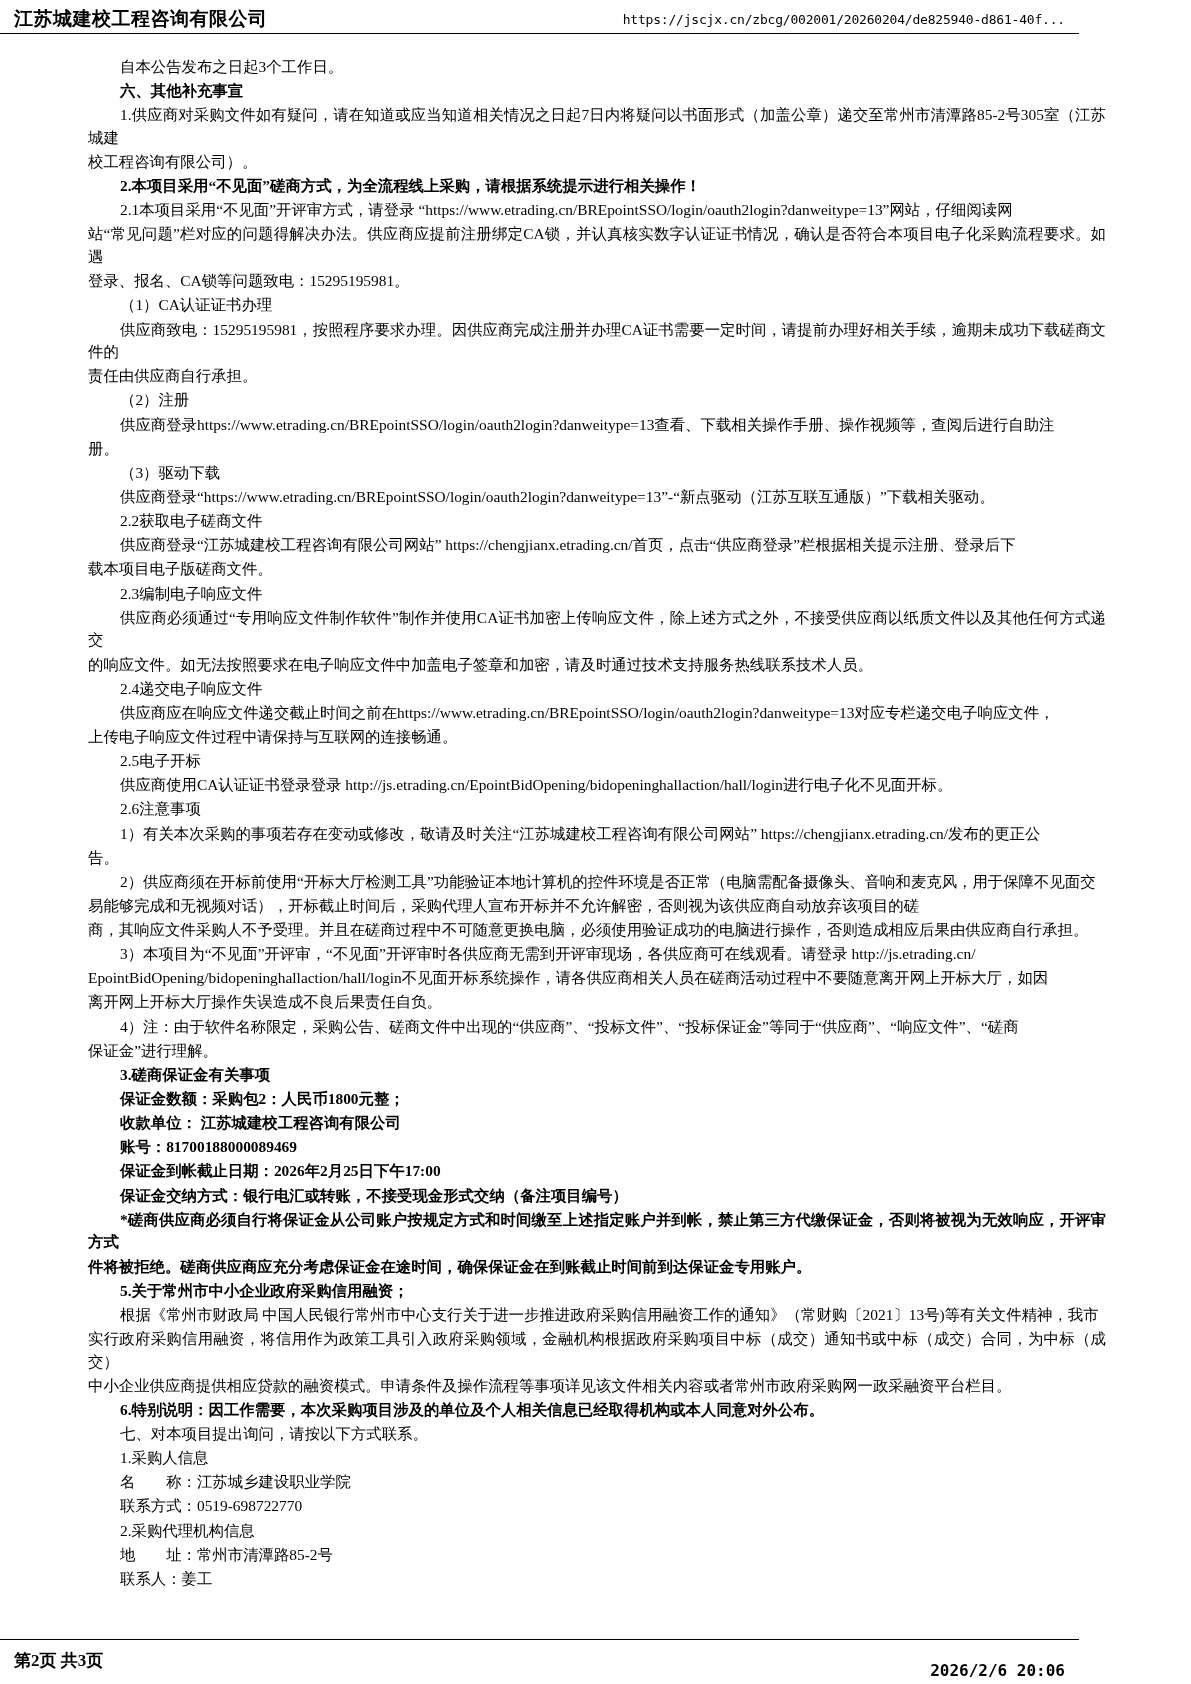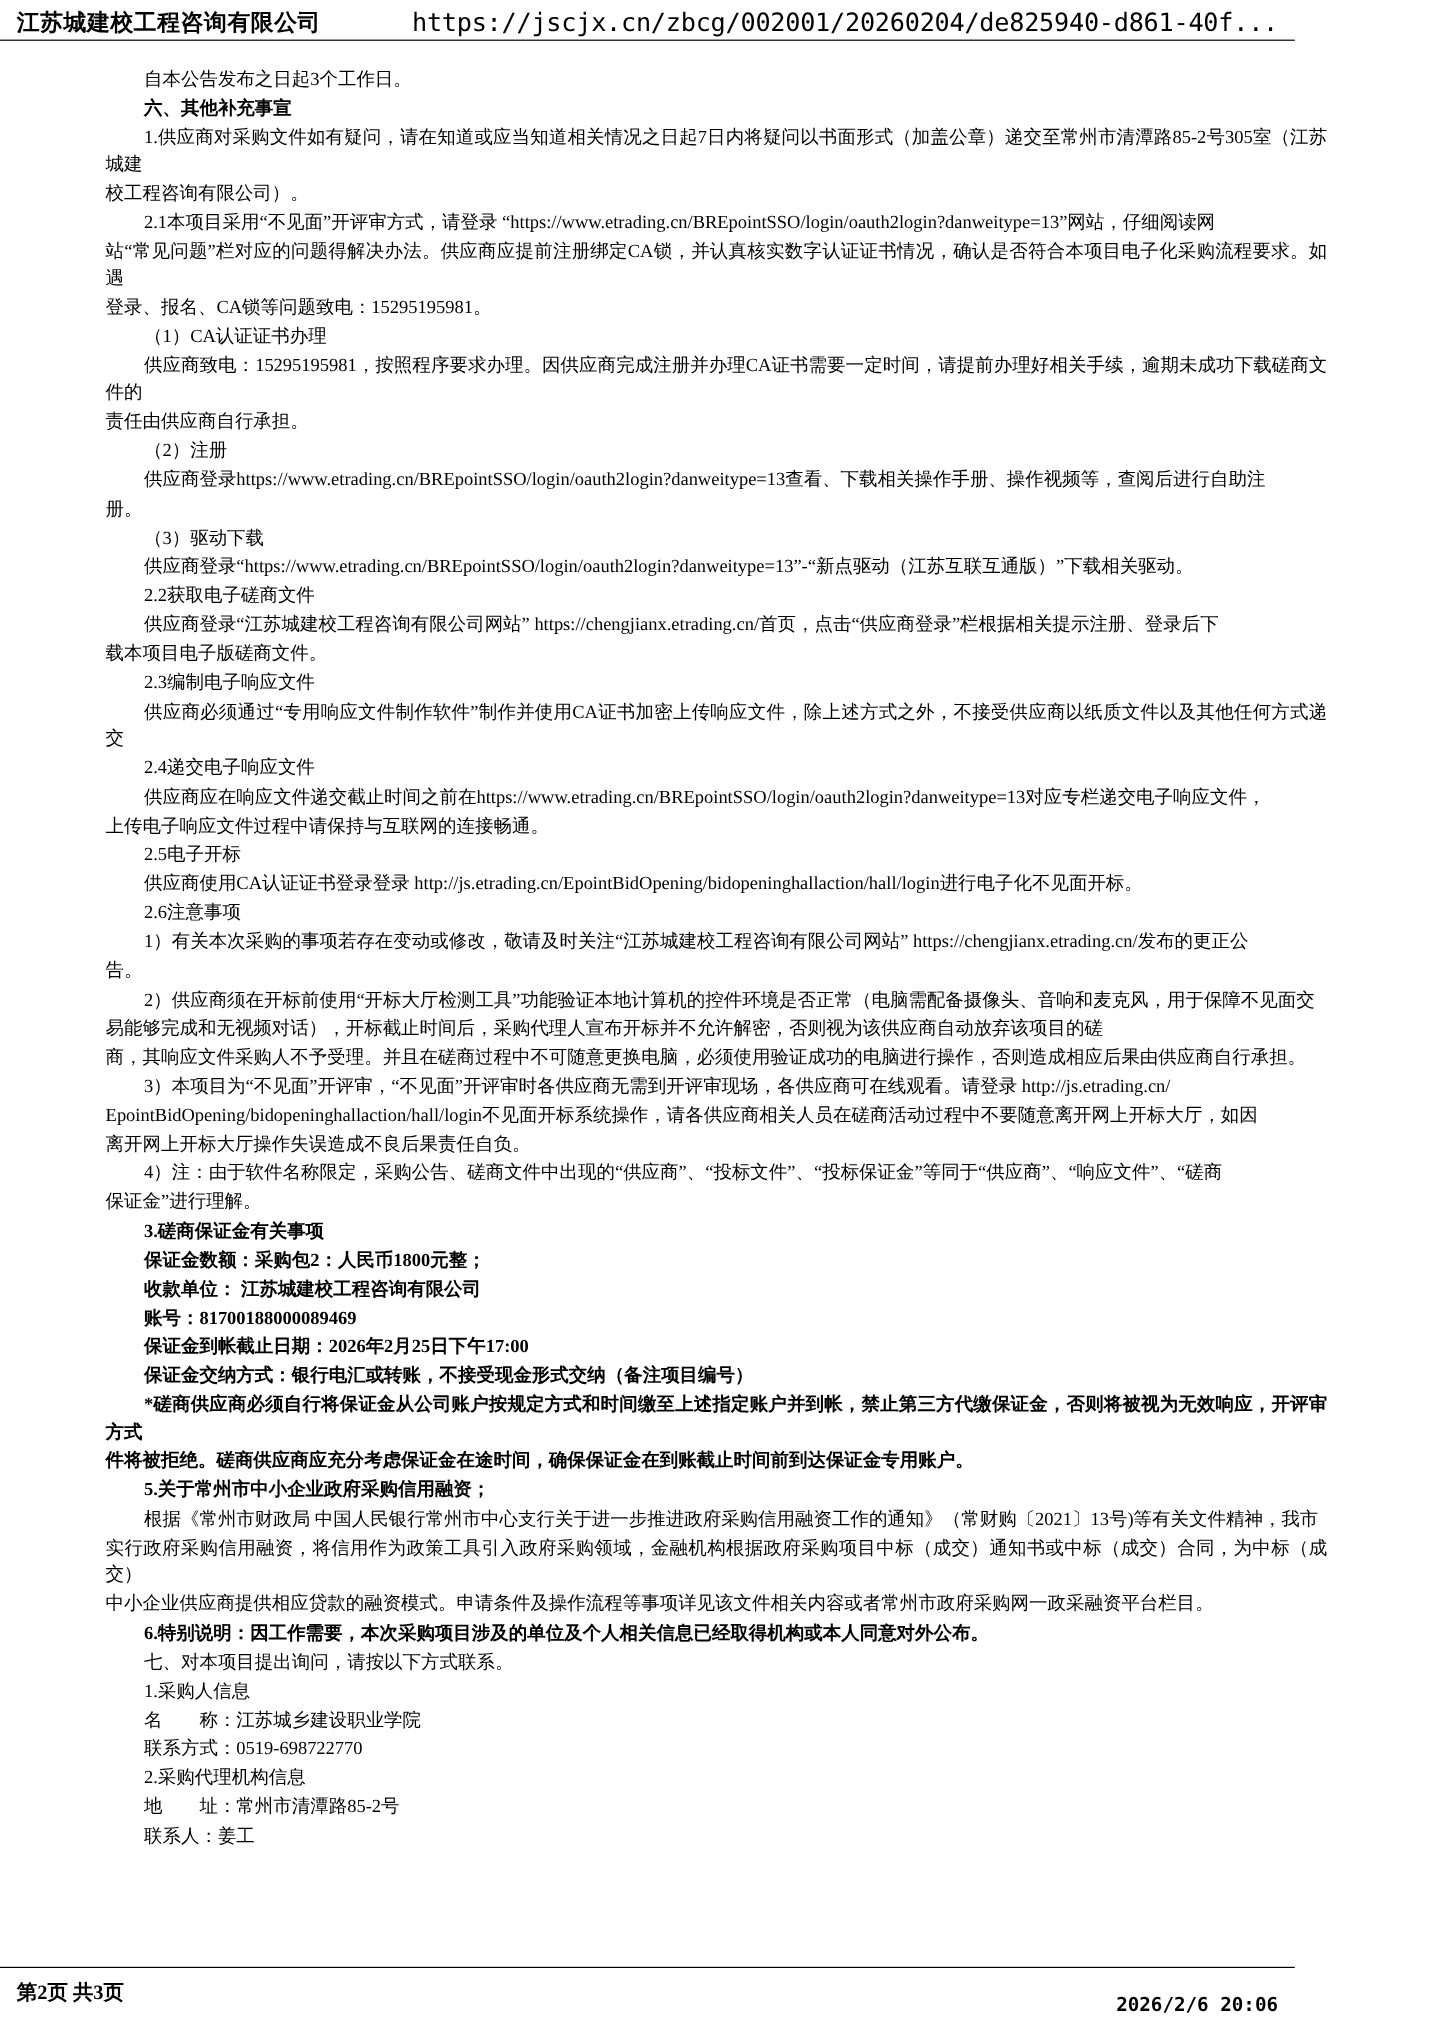--- a/index.html
+++ b/index.html
@@ -36,21 +36,21 @@
   }
   .header-left {
     font-family: "Liberation Serif", "DejaVu Serif", serif;
     font-size: 19px;
     font-weight: 700;
     letter-spacing: 0.5px;
     color: #000;
   }
   .header-right {
     font-family: "DejaVu Sans Mono", "Liberation Mono", monospace;
-    font-size: 21px;
+    font-size: 13px;
     color: #000;
     letter-spacing: -0.2px;
   }
   .rule {
     position: absolute;
     left: 0;
     right: 0;
     height: 0;
     border-top: 1.4px solid #000;
   }
@@ -110,36 +110,38 @@
     <div class="header-left">江苏城建校工程咨询有限公司</div>
     <div class="header-right">https://jscjx.cn/zbcg/002001/20260204/de825940-d861-40f...</div>
   </div>
   <div class="rule rule-top"></div>
 
   <div class="content">
     <p class="ind1">自本公告发布之日起3个工作日。</p>
     <p class="ind1 bold">六、其他补充事宣</p>
     <p class="ind1">1.供应商对采购文件如有疑问，请在知道或应当知道相关情况之日起7日内将疑问以书面形式（加盖公章）递交至常州市清潭路85-2号305室（江苏城建</p>
     <p class="ind0">校工程咨询有限公司）。</p>
+    <p class="ind1 bold">2.本项目采用“不见面”磋商方式，为全流程线上采购，请根据系统提示进行相关操作！</p>
     <p class="ind1">2.1本项目采用“不见面”开评审方式，请登录 “https://www.etrading.cn/BREpointSSO/login/oauth2login?danweitype=13”网站，仔细阅读网</p>
     <p class="ind0">站“常见问题”栏对应的问题得解决办法。供应商应提前注册绑定CA锁，并认真核实数字认证证书情况，确认是否符合本项目电子化采购流程要求。如遇</p>
     <p class="ind0">登录、报名、CA锁等问题致电：15295195981。</p>
     <p class="ind1">（1）CA认证证书办理</p>
     <p class="ind1">供应商致电：15295195981，按照程序要求办理。因供应商完成注册并办理CA证书需要一定时间，请提前办理好相关手续，逾期未成功下载磋商文件的</p>
     <p class="ind0">责任由供应商自行承担。</p>
     <p class="ind1">（2）注册</p>
     <p class="ind1">供应商登录https://www.etrading.cn/BREpointSSO/login/oauth2login?danweitype=13查看、下载相关操作手册、操作视频等，查阅后进行自助注</p>
     <p class="ind0">册。</p>
     <p class="ind1">（3）驱动下载</p>
     <p class="ind1">供应商登录“https://www.etrading.cn/BREpointSSO/login/oauth2login?danweitype=13”-“新点驱动（江苏互联互通版）”下载相关驱动。</p>
     <p class="ind1">2.2获取电子磋商文件</p>
     <p class="ind1">供应商登录“江苏城建校工程咨询有限公司网站” https://chengjianx.etrading.cn/首页，点击“供应商登录”栏根据相关提示注册、登录后下</p>
     <p class="ind0">载本项目电子版磋商文件。</p>
     <p class="ind1">2.3编制电子响应文件</p>
     <p class="ind1">供应商必须通过“专用响应文件制作软件”制作并使用CA证书加密上传响应文件，除上述方式之外，不接受供应商以纸质文件以及其他任何方式递交</p>
+    <p class="ind0">的响应文件。如无法按照要求在电子响应文件中加盖电子签章和加密，请及时通过技术支持服务热线联系技术人员。</p>
     <p class="ind1">2.4递交电子响应文件</p>
     <p class="ind1">供应商应在响应文件递交截止时间之前在https://www.etrading.cn/BREpointSSO/login/oauth2login?danweitype=13对应专栏递交电子响应文件，</p>
     <p class="ind0">上传电子响应文件过程中请保持与互联网的连接畅通。</p>
     <p class="ind1">2.5电子开标</p>
     <p class="ind1">供应商使用CA认证证书登录登录 http://js.etrading.cn/EpointBidOpening/bidopeninghallaction/hall/login进行电子化不见面开标。</p>
     <p class="ind1">2.6注意事项</p>
     <p class="ind1">1）有关本次采购的事项若存在变动或修改，敬请及时关注“江苏城建校工程咨询有限公司网站” https://chengjianx.etrading.cn/发布的更正公</p>
     <p class="ind0">告。</p>
     <p class="ind1">2）供应商须在开标前使用“开标大厅检测工具”功能验证本地计算机的控件环境是否正常（电脑需配备摄像头、音响和麦克风，用于保障不见面交</p>
     <p class="ind0">易能够完成和无视频对话），开标截止时间后，采购代理人宣布开标并不允许解密，否则视为该供应商自动放弃该项目的磋</p>

